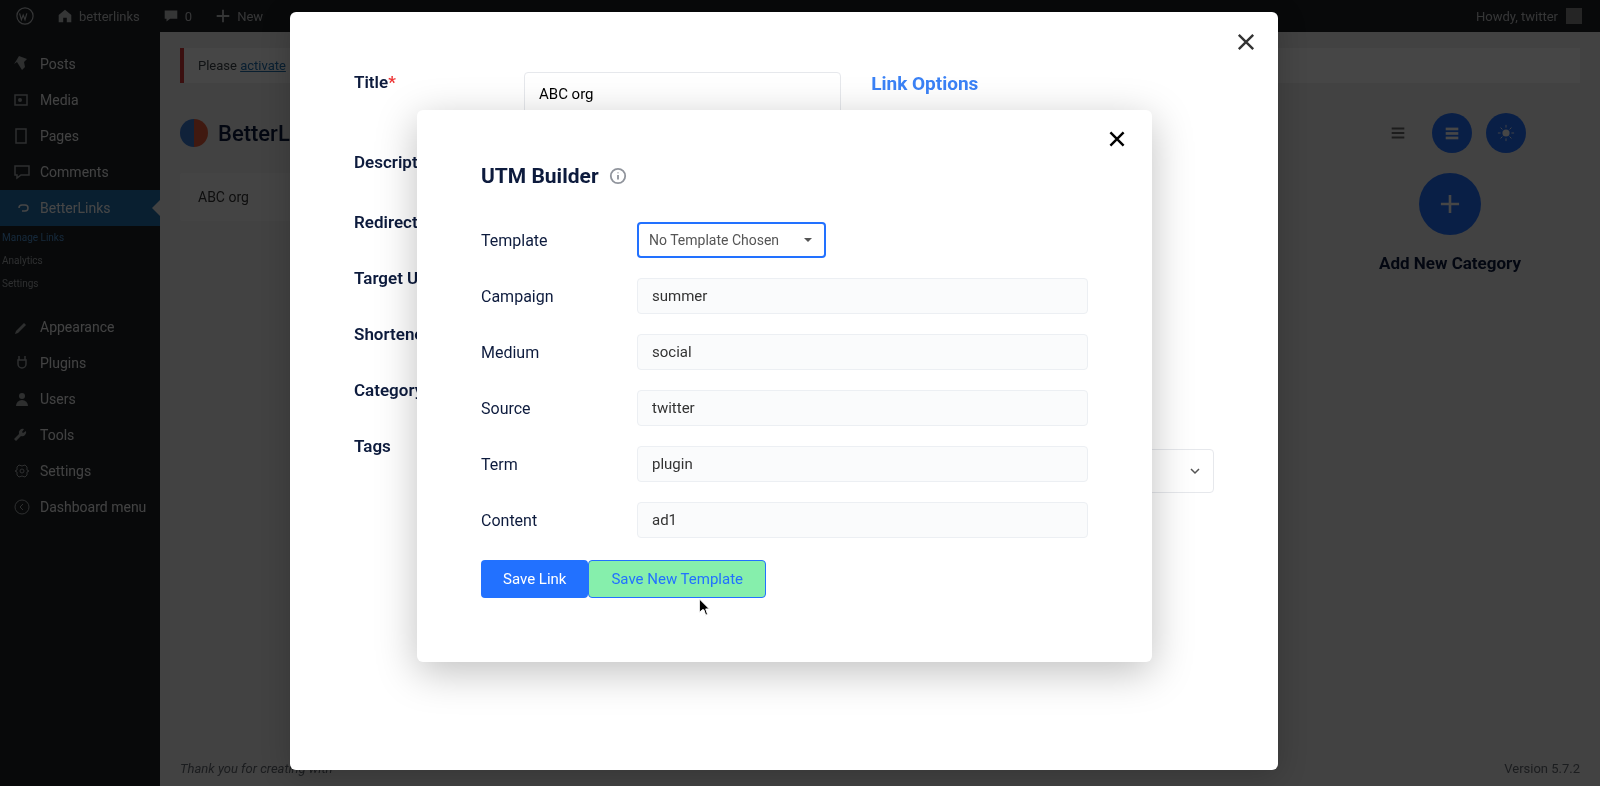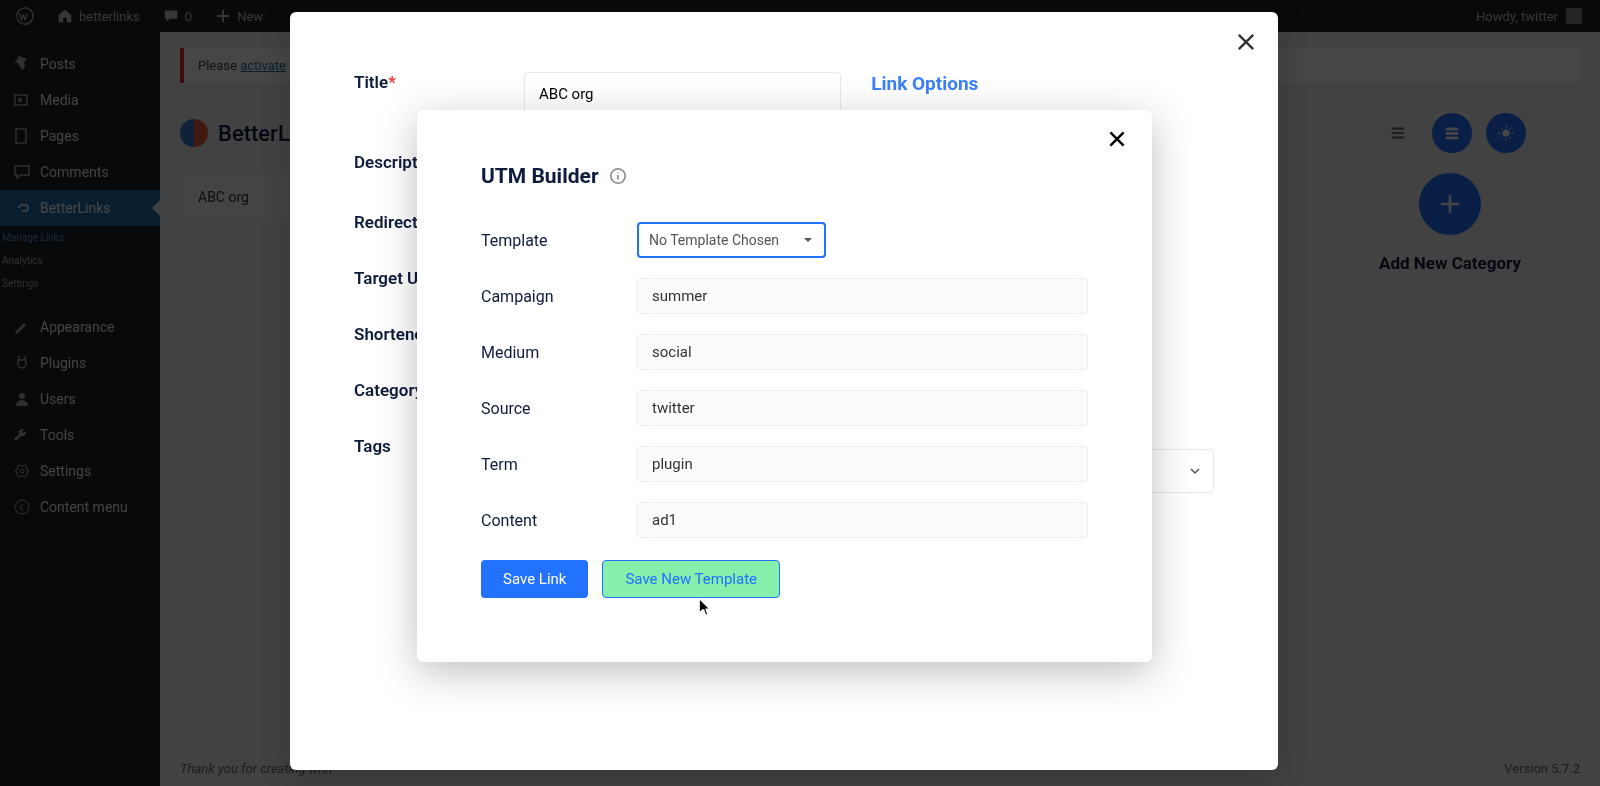--- a/index.html
+++ b/index.html
@@ -72,21 +72,21 @@
     .modal2 { position: absolute; top: 110px; left: 417px; width: 735px; height: 552px; background: #fff; border-radius: 6px; box-shadow: 0 10px 40px rgba(0,0,0,0.25); padding: 54px 64px 36px; z-index: 50; }
     .modal2 .close { position: absolute; top: 18px; right: 24px; cursor: pointer; }
     .modal2 .close svg { width: 22px; height: 22px; fill: #000; }
     .m2-title { font-size: 21px; font-weight: 700; color: #0d1b3d; display: flex; align-items: center; gap: 10px; margin-bottom: 34px; }
     .m2-title svg { width: 18px; height: 18px; fill: none; stroke: #90949c; stroke-width: 2; }
     .m2-row { display: flex; align-items: center; margin-bottom: 20px; }
     .m2-lbl { width: 156px; font-size: 16px; color: #0d1b3d; font-weight: 400; }
     .m2-select { width: 189px; height: 36px; border: 2px solid #2271ff; border-radius: 4px; display: flex; align-items: center; justify-content: space-between; padding: 0 10px; font-size: 14px; color: #555; cursor: pointer; }
     .m2-select svg { width: 12px; height: 12px; fill: #555; }
     .m2-input { flex: 1; max-width: 460px; height: 36px; border: 1px solid #eceff3; border-radius: 4px; padding: 8px 14px; font-size: 15px; color: #333; background: #fafbfc; }
-    .m2-actions { display: flex; gap: 14px; margin-top: 22px; }
+    .m2-actions { display: flex; margin-top: 22px; }
     .m2-btn-primary { height: 38px; padding: 0 22px; background: #2271ff; color: #fff; border: none; border-radius: 4px; font-size: 15px; cursor: pointer; }
     .m2-btn-secondary { height: 38px; padding: 0 22px; background: #86efac; color: #2271ff; border: 1px solid #2271ff; border-radius: 4px; font-size: 15px; cursor: pointer; }
 
     .cursor { position: absolute; top: 597px; left: 694px; z-index: 60; pointer-events: none; }
     .cursor svg { width: 18px; height: 22px; fill: #000; stroke: #fff; stroke-width: 1; }
 
     
     .dimmed { filter: brightness(0.55); }
   </style>
 </head>
@@ -191,21 +191,21 @@
     <svg viewBox="0 0 20 20">
         <path d="M8 10a2 2 0 104 0 2 2 0 00-4 0zm-5 0l2-1V6l2-2 3 1 3-1 2 2v3l2 1-2 1v3l-2 2-3-1-3 1-2-2v-3z" fill="none" stroke="#a7aaad"></path>
       </svg>
     <span>Settings</span>
   </div>
   <div class="sidebar-item">
     <svg viewBox="0 0 20 20">
         <circle cx="10" cy="10" r="7" fill="none" stroke="#a7aaad"></circle>
         <path d="M11 7l-3 3 3 3" fill="none" stroke="#a7aaad"></path>
       </svg>
-    <span>Content menu</span>
+    <span>Dashboard menu</span>
   </div>
 </div>
 
 <div class="main dimmed">
   <div class="banner">
     <span>Please </span><a>activate</a>
   </div>
 
   <div class="bl-toolbar">
     <div class="bl-logo">

